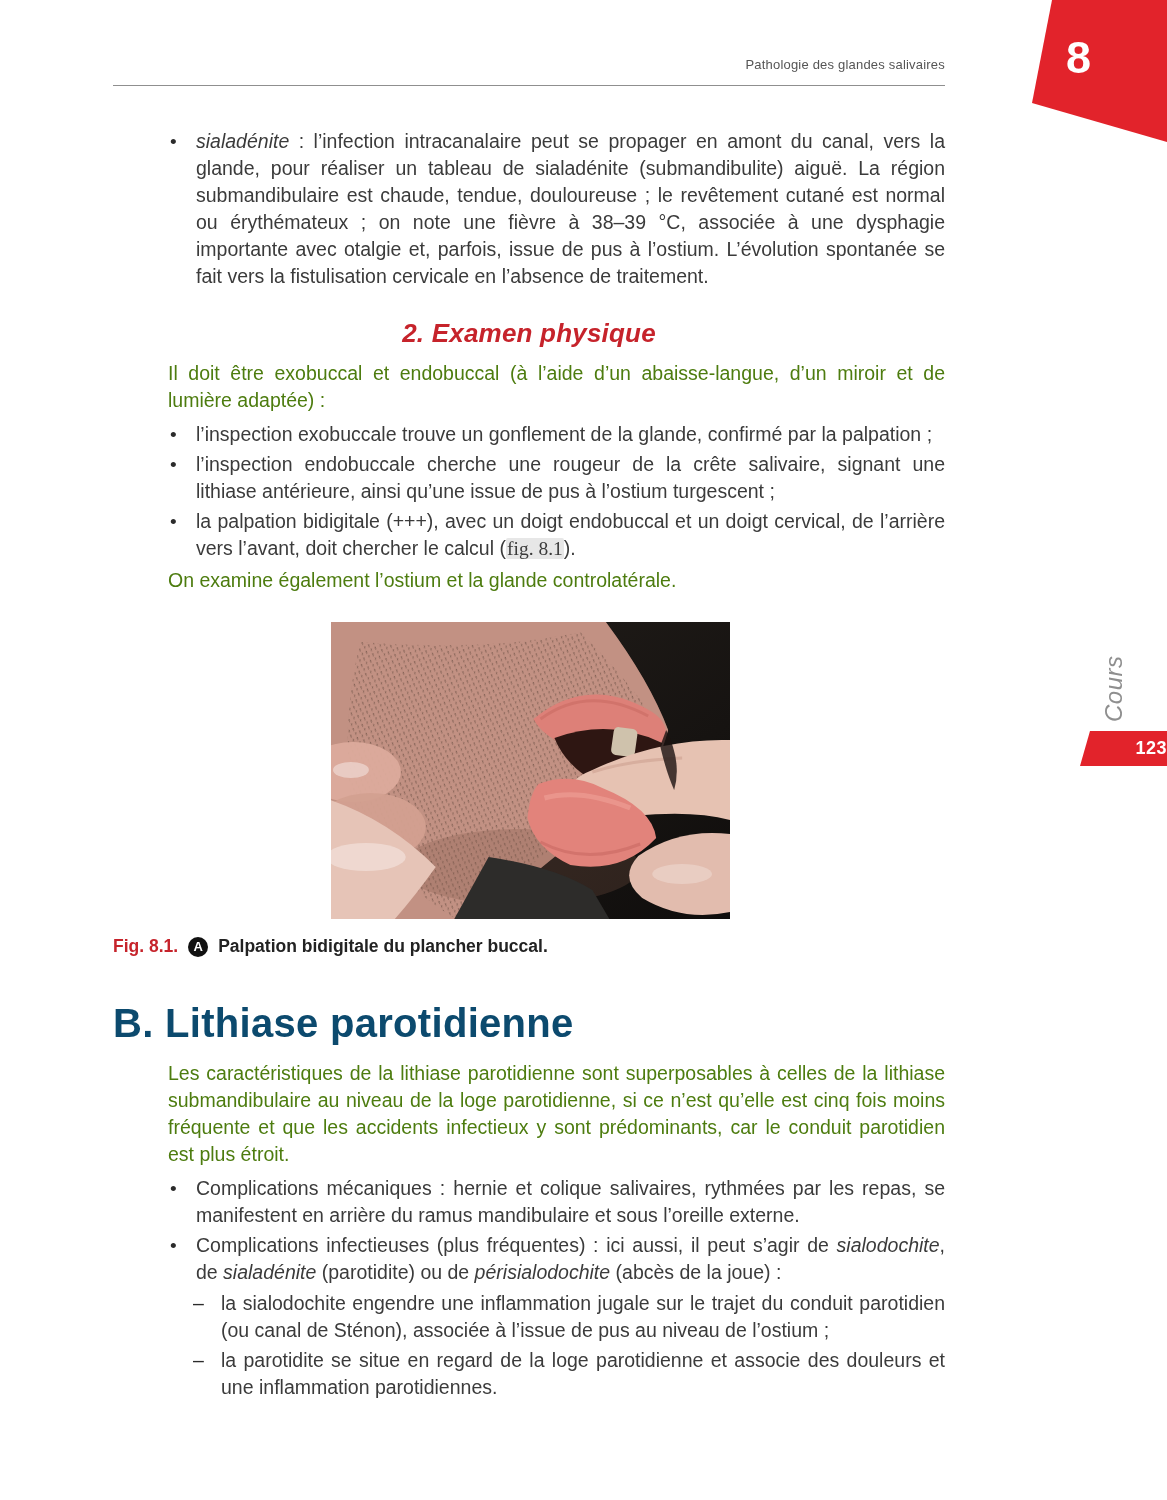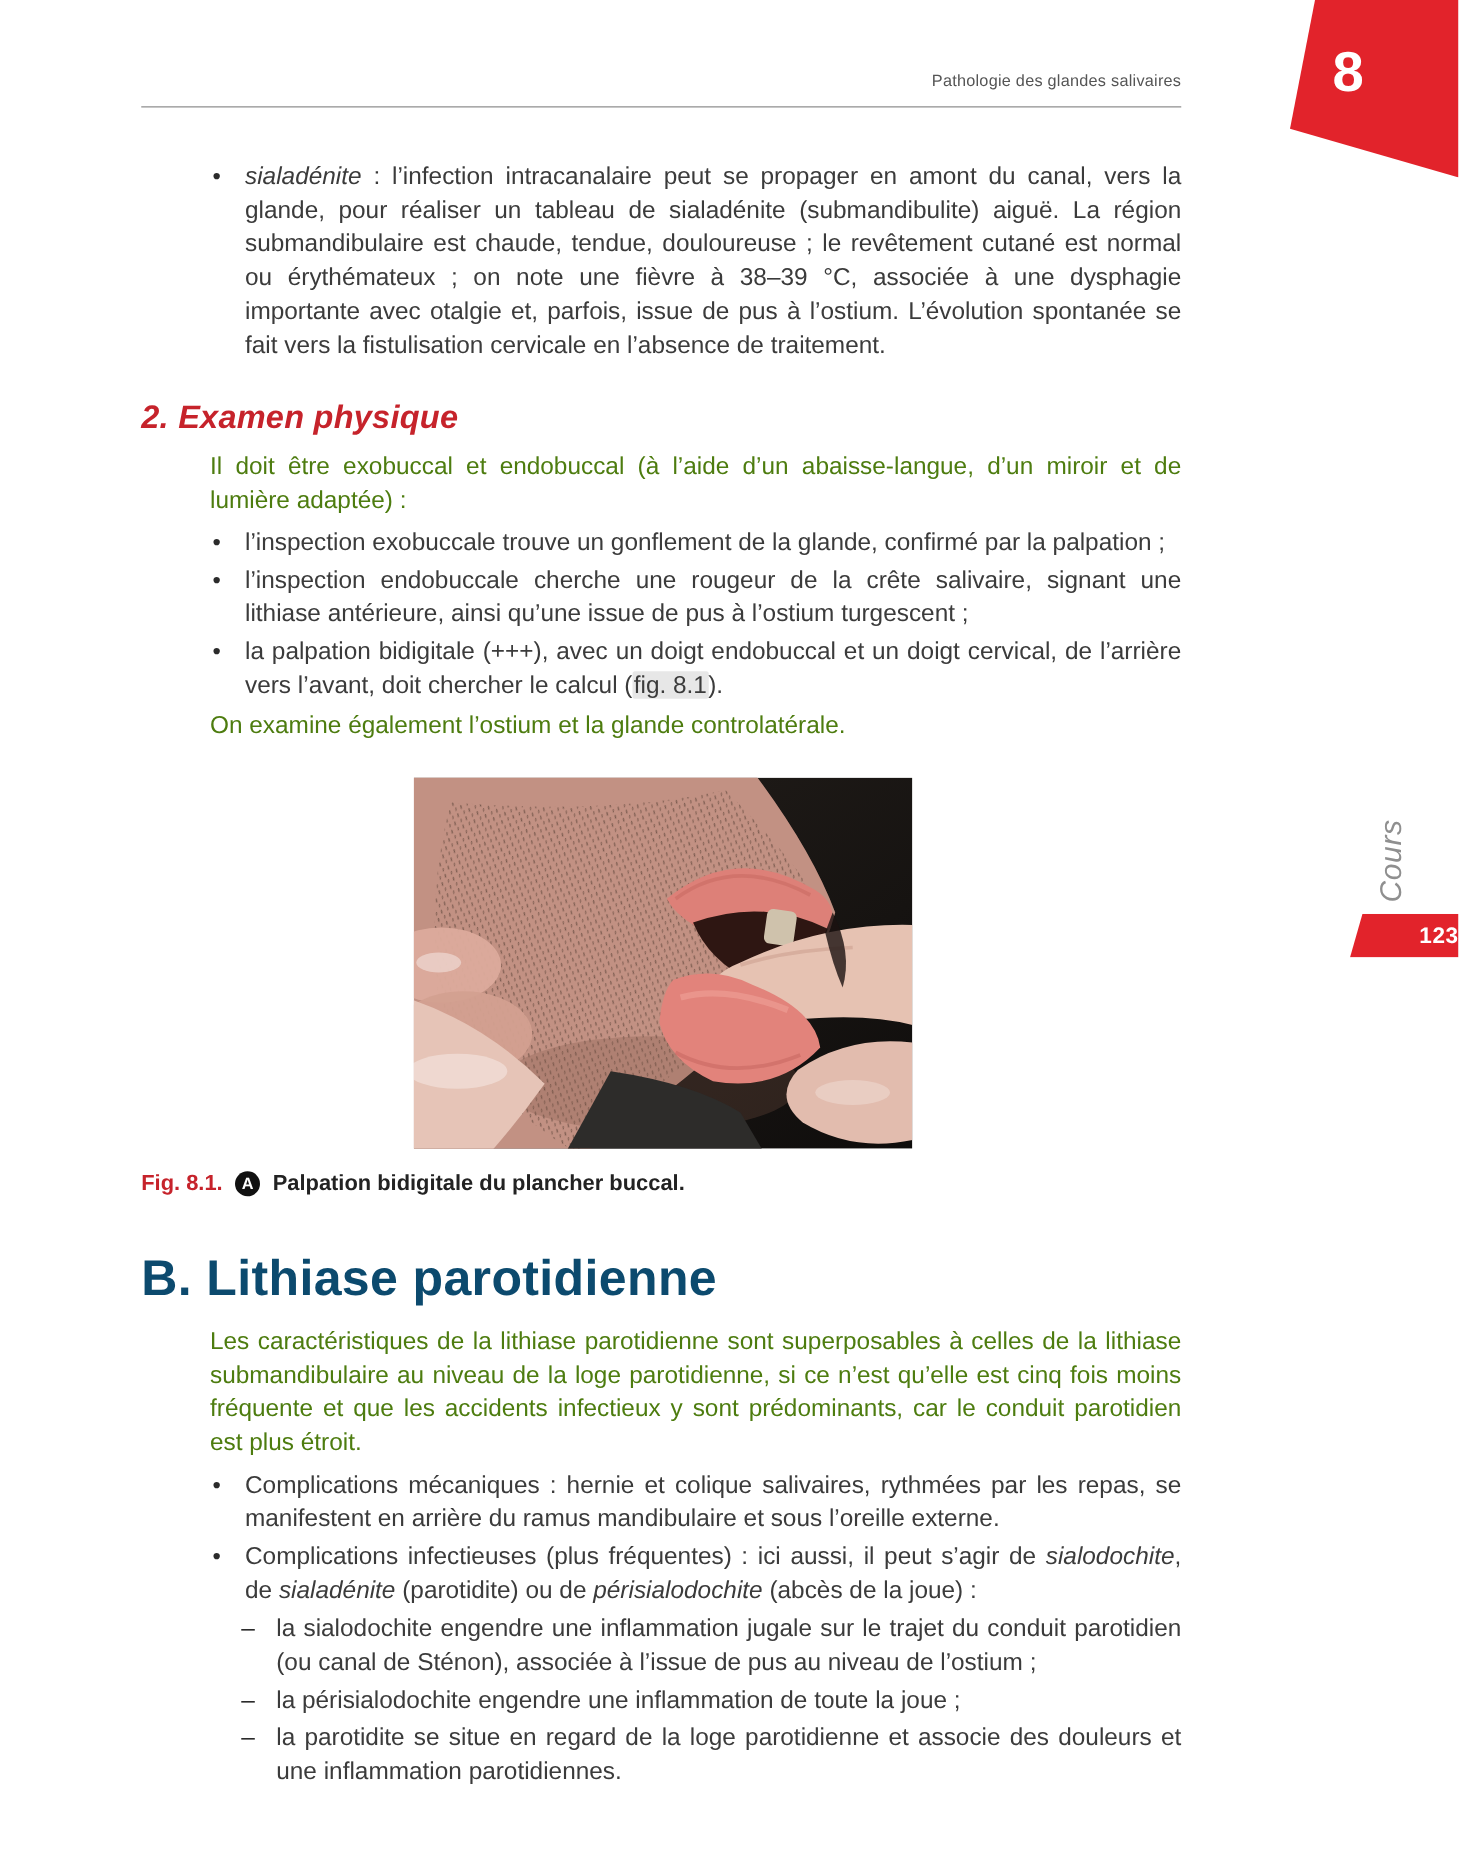--- a/index.html
+++ b/index.html
@@ -63,25 +63,26 @@
     color:#2b2b2b;font-size:19px;
   }
   .dash-list{margin-left:80px;}
   .dash-list li{
     position:relative;padding-left:28px;margin-bottom:3px;
     font-size:19.5px;line-height:27px;text-align:justify;
   }
   .dash-list li::before{
     content:"\2013";position:absolute;left:0;top:0;color:#2b2b2b;
   }
-  .ref-highlight{background:#e7e7e7;border-radius:2px;padding:0 1px;}
+  .ref-highlight{background:#e7e7e7;border-radius:2px;padding:0 1px;font-family:Liberation Serif, serif;}
   
   .h-red{
     margin:0;color:#c6232b;font-size:26px;font-weight:bold;font-style:italic;
     letter-spacing:.2px;
+    text-align:center;
   }
   .h-black{
     margin:0;color:#0c4a6e;font-size:40px;font-weight:bold;letter-spacing:.3px;
   }
   
   figure{margin:0;}
   .photo-wrap{margin-left:218px;width:399px;height:297px;overflow:hidden;}
   .photo-wrap svg{display:block;}
   .caption{
     display:flex;align-items:center;gap:10px;
@@ -205,18 +206,17 @@
 
     <p class="body-text indent sp-p2">Les caractéristiques de la lithiase parotidienne sont superposables à celles de la lithiase submandibulaire au niveau de la loge parotidienne, si ce n’est qu’elle est cinq fois moins fréquente et que les accidents infectieux y sont prédominants, car le conduit parotidien est plus étroit.</p>
 
     <ul class="bullet-list sp-ul2">
       <li>Complications mécaniques : hernie et colique salivaires, rythmées par les repas, se manifestent en arrière du ramus mandibulaire et sous l’oreille externe.</li>
       <li><span>Complications infectieuses (plus fréquentes) : ici aussi, il peut s’agir de </span><i class="term">sialodochite</i><span>, de </span><i class="term">sialadénite</i><span> (parotidite) ou de </span><i class="term">périsialodochite</i><span> (abcès de la joue) :</span></li>
     </ul>
 
     <ul class="dash-list sp-dash">
       <li>la sialodochite engendre une inflammation jugale sur le trajet du conduit parotidien (ou canal de Sténon), associée à l’issue de pus au niveau de l’ostium ;</li>
-      <li>la périsialodochite engendre une inflammation de toute la joue ;</li>
       <li>la parotidite se situe en regard de la loge parotidienne et associe des douleurs et une inflammation parotidiennes.</li>
     </ul>
 
   </div>
 </div>
 
 </body></html>

